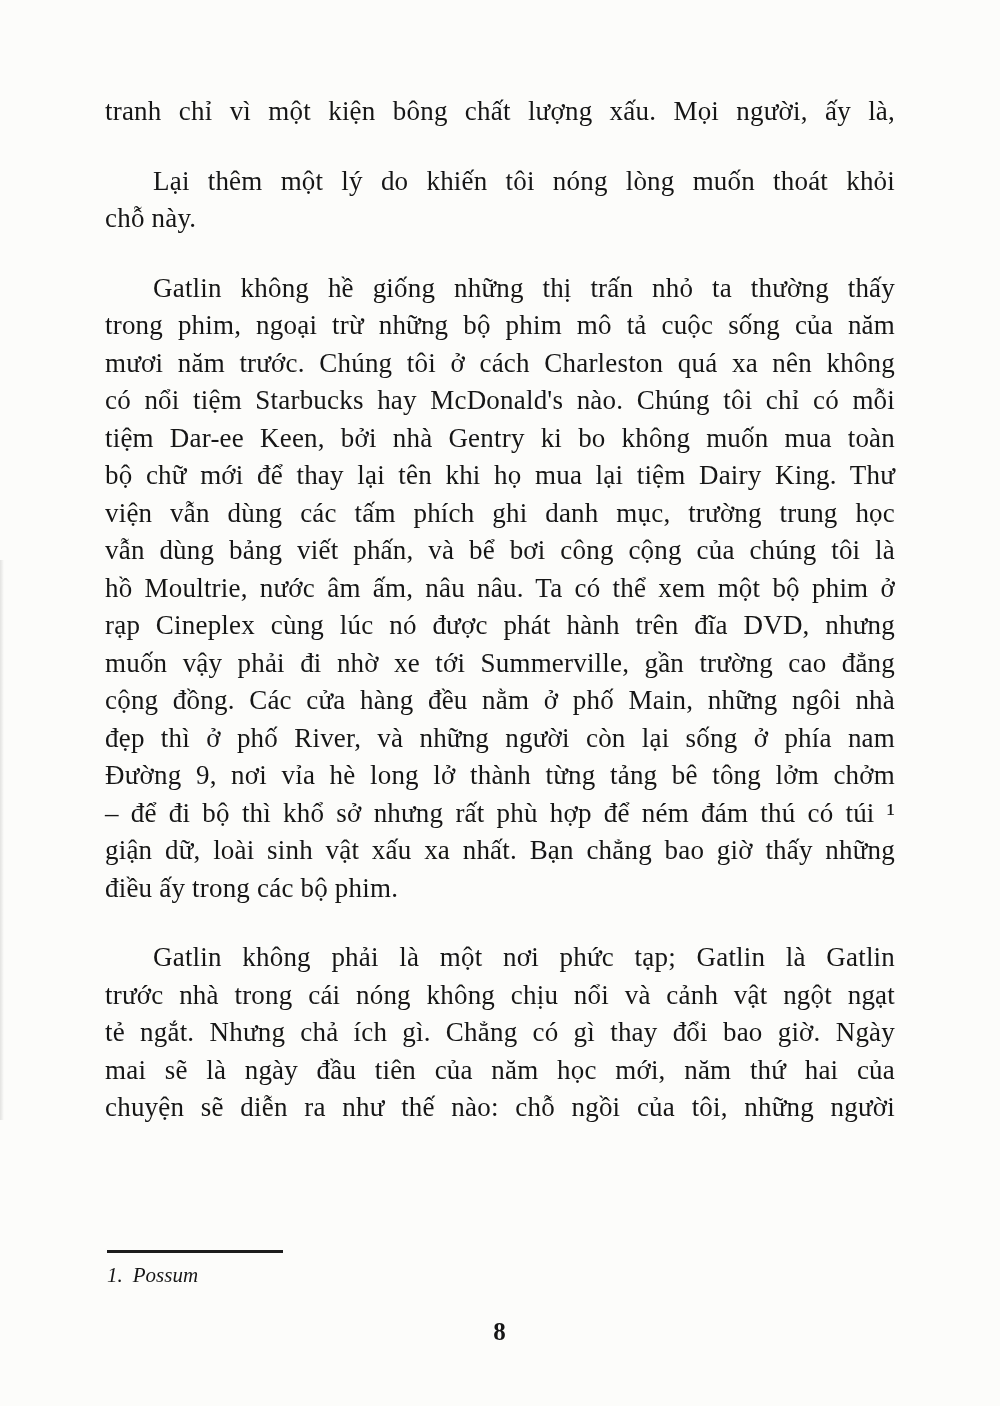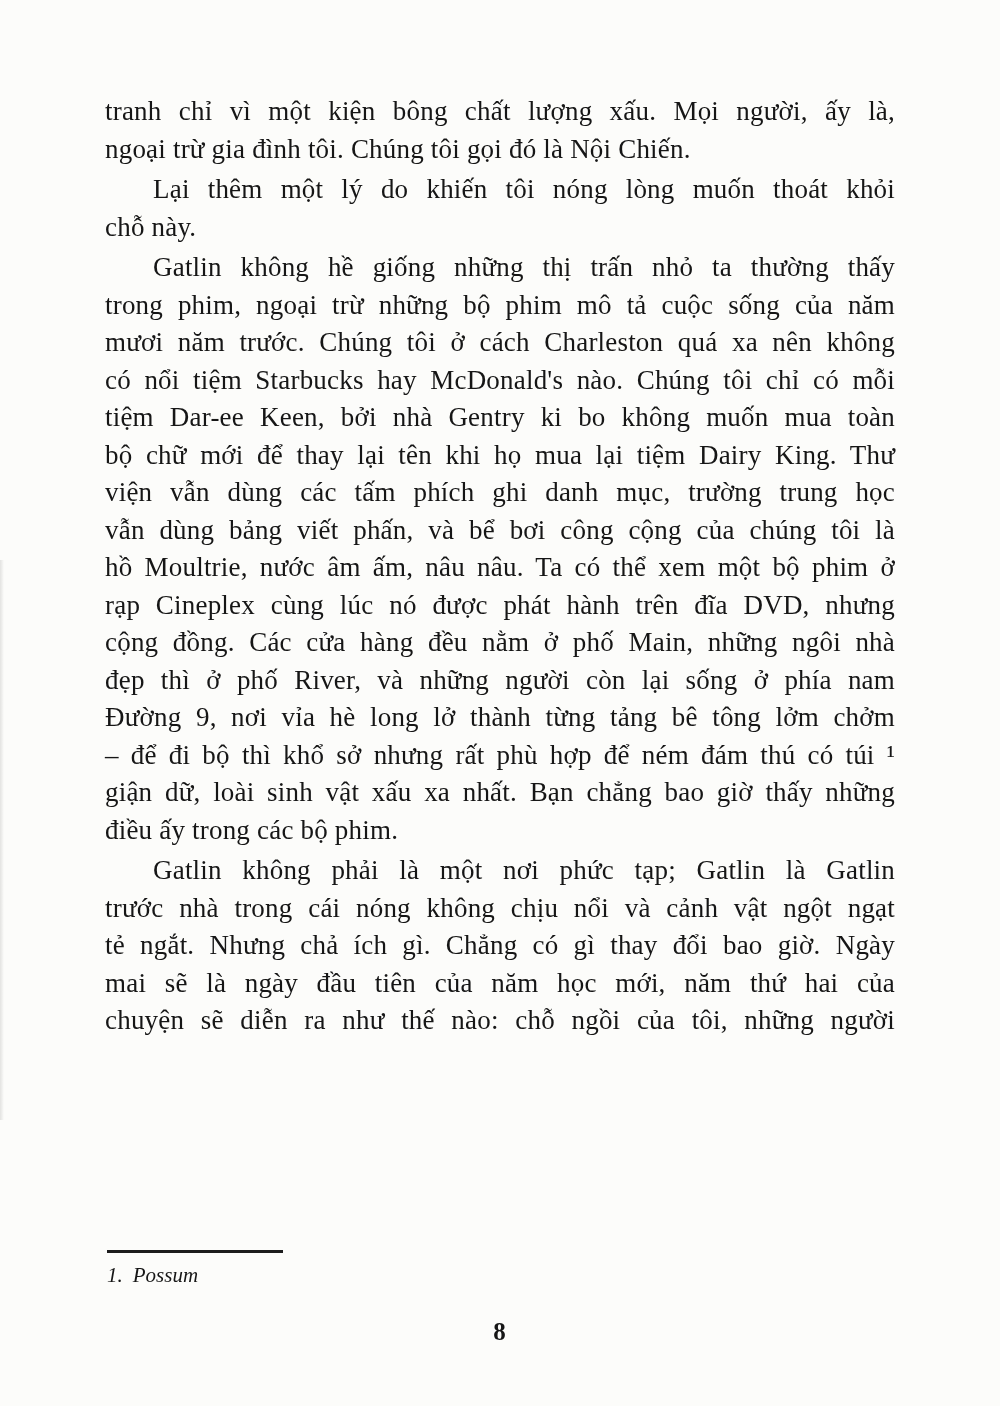--- a/index.html
+++ b/index.html
@@ -21,21 +21,21 @@
     background: linear-gradient(to right, rgba(0,0,0,0.10), rgba(0,0,0,0));
   }
   .body-text {
     position: absolute;
     left: 105px;
     top: 93px;
     width: 790px;
     font-size: 27px;
   }
   .paragraph { margin: 0; }
-  .paragraph + .paragraph { margin-top: 3px; }
+  .paragraph + .paragraph { margin-top: 32px; }
   .paragraph.indent .line:first-child { text-indent: 48px; }
   .line {
     height: 37.5px;
     line-height: 37.5px;
     text-align: justify;
     text-align-last: justify;
     -moz-text-align-last: justify;
     letter-spacing: 0.2px;
     white-space: normal;
     overflow: visible;
@@ -74,37 +74,37 @@
 </style>
 </head>
 <body>
 
 <div class="page">
   <div class="scan-edge"></div>
 
   <div class="body-text">
       <div class="paragraph">
         <div class="line">tranh chỉ vì một kiện bông chất lượng xấu. Mọi người, ấy là,</div>
-        <div class="line lastline">ngoại trừ gia đình tôi. Chúng tôi gọi đó là Nội Chiến.</div>
       </div>
       <div class="paragraph indent">
         <div class="line">Lại thêm một lý do khiến tôi nóng lòng muốn thoát khỏi</div>
         <div class="line lastline">chỗ này.</div>
       </div>
       <div class="paragraph indent">
         <div class="line">Gatlin không hề giống những thị trấn nhỏ ta thường thấy</div>
         <div class="line">trong phim, ngoại trừ những bộ phim mô tả cuộc sống của năm</div>
         <div class="line">mươi năm trước. Chúng tôi ở cách Charleston quá xa nên không</div>
         <div class="line">có nổi tiệm Starbucks hay McDonald's nào. Chúng tôi chỉ có mỗi</div>
         <div class="line">tiệm Dar-ee Keen, bởi nhà Gentry ki bo không muốn mua toàn</div>
         <div class="line">bộ chữ mới để thay lại tên khi họ mua lại tiệm Dairy King. Thư</div>
         <div class="line">viện vẫn dùng các tấm phích ghi danh mục, trường trung học</div>
         <div class="line">vẫn dùng bảng viết phấn, và bể bơi công cộng của chúng tôi là</div>
         <div class="line">hồ Moultrie, nước âm ấm, nâu nâu. Ta có thể xem một bộ phim ở</div>
         <div class="line">rạp Cineplex cùng lúc nó được phát hành trên đĩa DVD, nhưng</div>
+        <div class="line">muốn vậy phải đi nhờ xe tới Summerville, gần trường cao đẳng</div>
         <div class="line">cộng đồng. Các cửa hàng đều nằm ở phố Main, những ngôi nhà</div>
         <div class="line">đẹp thì ở phố River, và những người còn lại sống ở phía nam</div>
         <div class="line">Đường 9, nơi vỉa hè long lở thành từng tảng bê tông lởm chởm</div>
         <div class="line">– để đi bộ thì khổ sở nhưng rất phù hợp để ném đám thú có túi ¹</div>
         <div class="line">giận dữ, loài sinh vật xấu xa nhất. Bạn chẳng bao giờ thấy những</div>
         <div class="line lastline">điều ấy trong các bộ phim.</div>
       </div>
       <div class="paragraph indent">
         <div class="line">Gatlin không phải là một nơi phức tạp; Gatlin là Gatlin</div>
         <div class="line">trước nhà trong cái nóng không chịu nổi và cảnh vật ngột ngạt</div>

